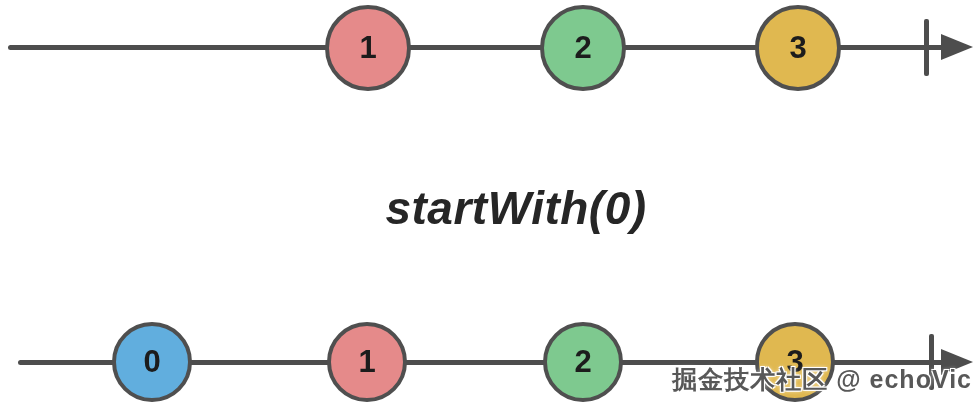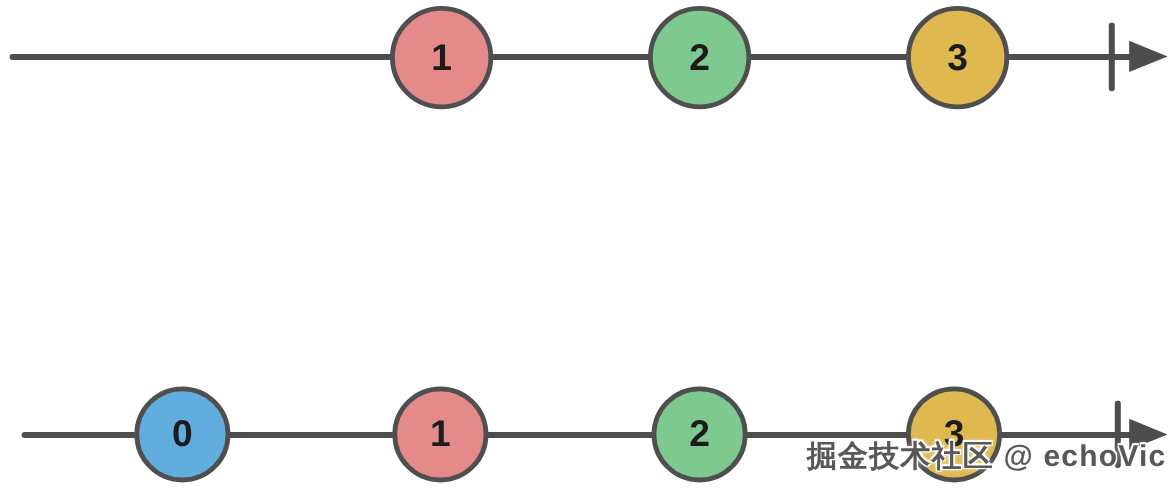--- a/index.html
+++ b/index.html
@@ -99,20 +99,21 @@
 <div class="canvas">
 
   <div class="tl-line source"></div>
   <div class="complete-bar source"></div>
   <div class="arrowhead source"></div>
 
   <div class="marble big m-src-1" style="background-color: rgb(229, 138, 138);">1</div>
   <div class="marble big m-src-2" style="background-color: rgb(126, 201, 143);">2</div>
   <div class="marble big m-src-3" style="background-color: rgb(224, 184, 80);">3</div>
 
+  <div class="operator">startWith(0)</div>
 
   <div class="tl-line result"></div>
   <div class="complete-bar result"></div>
   <div class="arrowhead result"></div>
 
   <div class="marble small m-res-0" style="background-color: rgb(97, 174, 222);">0</div>
   <div class="marble small m-res-1" style="background-color: rgb(229, 138, 138);">1</div>
   <div class="marble small m-res-2" style="background-color: rgb(126, 201, 143);">2</div>
   <div class="marble small m-res-3" style="background-color: rgb(224, 184, 80);">3</div>
 

